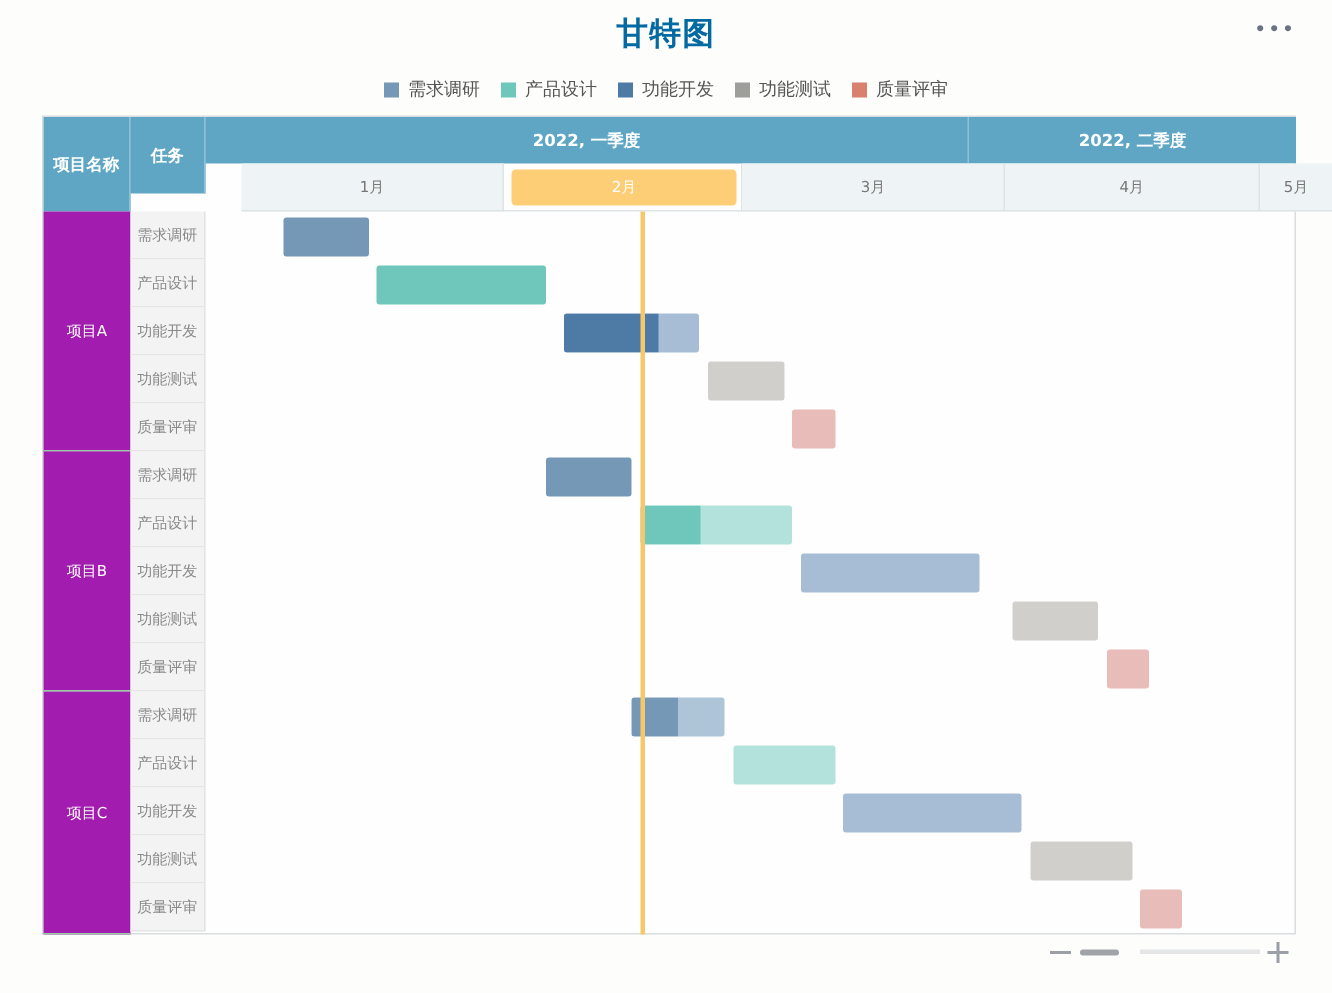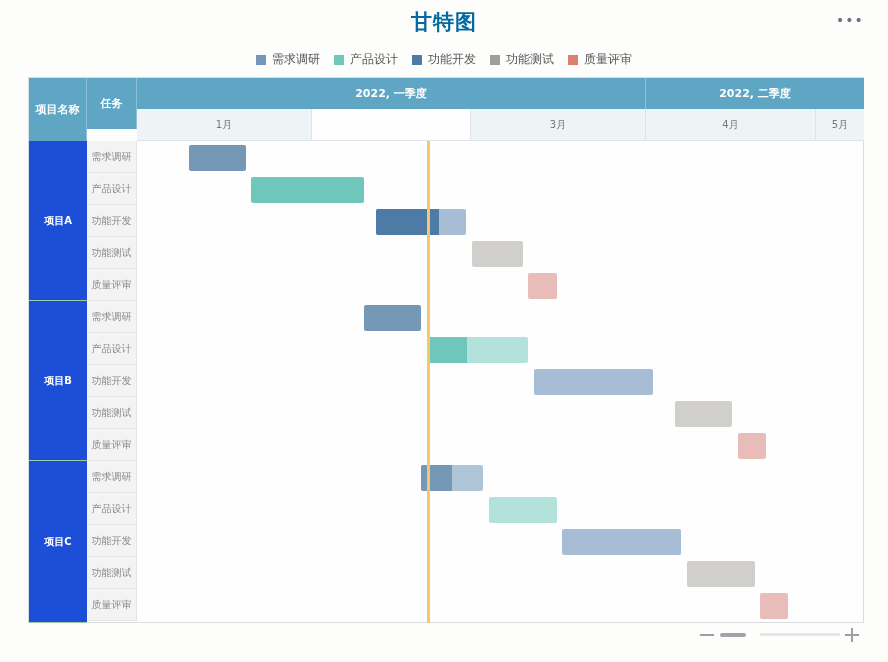--- a/index.html
+++ b/index.html
@@ -5,23 +5,23 @@
   * { box-sizing: border-box; margin: 0; padding: 0; }
   html, body { width: 888px; height: 662px; background: #fdfdfc; overflow: hidden; }
   body { font-family: "DejaVu Sans", "Liberation Sans", sans-serif; position: relative; color: #333; }
   .title { position: absolute; left: 0; right: 0; top: 8px; text-align: center; font-size: 21px; font-weight: bold; color: #0369a1; letter-spacing: 1px; }
   .more { position: absolute; left: 836px; top: 12px; font-size: 14px; color: #6b7280; letter-spacing: 1px; cursor: pointer; }
   .legend { position: absolute; top: 51px; left: 0; right: 0; display: flex; justify-content: center; gap: 14px; font-size: 12px; color: #555; }
   .legend-item { display: flex; align-items: center; gap: 6px; cursor: pointer; }
   .swatch { width: 10px; height: 10px; display: inline-block; }
   .grid { position: absolute; left: 28px; top: 77px; width: 836px; height: 546px; border: 1px solid #d9dde0; background: #fefefe; }
   .hcell { position: absolute; background: #5fa6c4; color: #fff; font-size: 11px; font-weight: bold; display: flex; align-items: center; justify-content: center; border-right: 1px solid #8dc0d6; }
-  .mcell { position: absolute; background: #eef3f5; color: #777; font-size: 10px; display: flex; align-items: center; justify-content: center; border-right: 1px solid #dde3e6; border-bottom: 1px solid #dde3e6; }
+  .mcell { position: absolute; background: #eef3f5; color: #777; font-size: 10px; display: flex; align-items: center; justify-content: center; border-right: 1px solid #dde3e6; border-bottom: 1px solid #dde3e6; margin-left: 24px; }
   .mcell.active { background: #fece76; color: #fff; border-radius: 3px; border: none; }
-  .proj { position: absolute; left: 0; width: 58px; background: #1d4ed8; color: #fff; font-size: 10px; font-weight: bold; display: flex; align-items: center; justify-content: center; border-bottom: 1px solid #9cc9a6; }
+  .proj { position: absolute; left: 0; width: 58px; background: #a21caf; color: #fff; font-size: 10px; font-weight: normal; display: flex; align-items: center; justify-content: center; border-bottom: 1px solid #9cc9a6; }
   .task { position: absolute; left: 58px; width: 50px; height: 32px; background: #f3f3f3; color: #8a8a8a; font-size: 10px; display: flex; align-items: center; justify-content: center; border-bottom: 1px solid #e6e6e6; border-right: 1px solid #e3e3e3; }
   .bar { position: absolute; height: 26px; border-radius: 2px; cursor: pointer; overflow: hidden; }
   .bar .done { position: absolute; left: 0; top: 0; bottom: 0; }
   .today { position: absolute; top: 141px; width: 3px; height: 482px; background: #f7c76b; left: 427px; }
   .zoom-bar { position: absolute; top: 626px; left: 700px; height: 18px; width: 165px; }
   .zoom-minus { position: absolute; left: 0; top: 8px; width: 14px; height: 2px; background: #9aa0a6; cursor: pointer; }
   .zoom-handle { position: absolute; left: 20px; top: 7px; width: 26px; height: 4px; border-radius: 2px; background: #a0a4a8; cursor: pointer; }
   .zoom-track { position: absolute; left: 60px; top: 7px; width: 80px; height: 3px; background: #e4e6e8; cursor: pointer; }
   .zoom-plus-h { position: absolute; left: 145px; top: 8px; width: 14px; height: 2px; background: #9aa0a6; }
   .zoom-plus-v { position: absolute; left: 151px; top: 2px; width: 2px; height: 14px; background: #9aa0a6; }
@@ -57,20 +57,21 @@
 </div>
 
 <div class="grid">
 
   <div class="hcell" style="left:0;top:0;width:58px;height:63px;">项目名称</div>
   <div class="hcell" style="left:58px;top:0;width:50px;height:51px;">任务</div>
   <div class="hcell" style="left:108px;top:0;width:509px;height:31px;font-weight:bold;">2022, 一季度</div>
   <div class="hcell" style="left:617px;top:0;width:218px;height:31px;border-right:none;">2022, 二季度</div>
 
   <div class="mcell" style="left:108px;top:31px;width:175px;height:32px;">1月</div>
+  <div class="mcell active" style="left:288px;top:35px;width:150px;height:24px;">2月</div>
   <div class="mcell" style="left:283px;top:31px;width:159px;height:32px;background:transparent;border-right:1px solid #dde3e6;"></div>
   <div class="mcell" style="left:442px;top:31px;width:175px;height:32px;">3月</div>
   <div class="mcell" style="left:617px;top:31px;width:170px;height:32px;">4月</div>
   <div class="mcell" style="left:787px;top:31px;width:48px;height:32px;border-right:none;">5月</div>
 
   <div class="proj" style="top:63px;height:160px;">项目A</div>
   <div class="proj" style="top:383px;height:162px;">项目C</div>
   <div class="proj" style="top:223px;height:160px;">项目B</div>
 
   <div class="task" style="top:63px;">需求调研</div>

